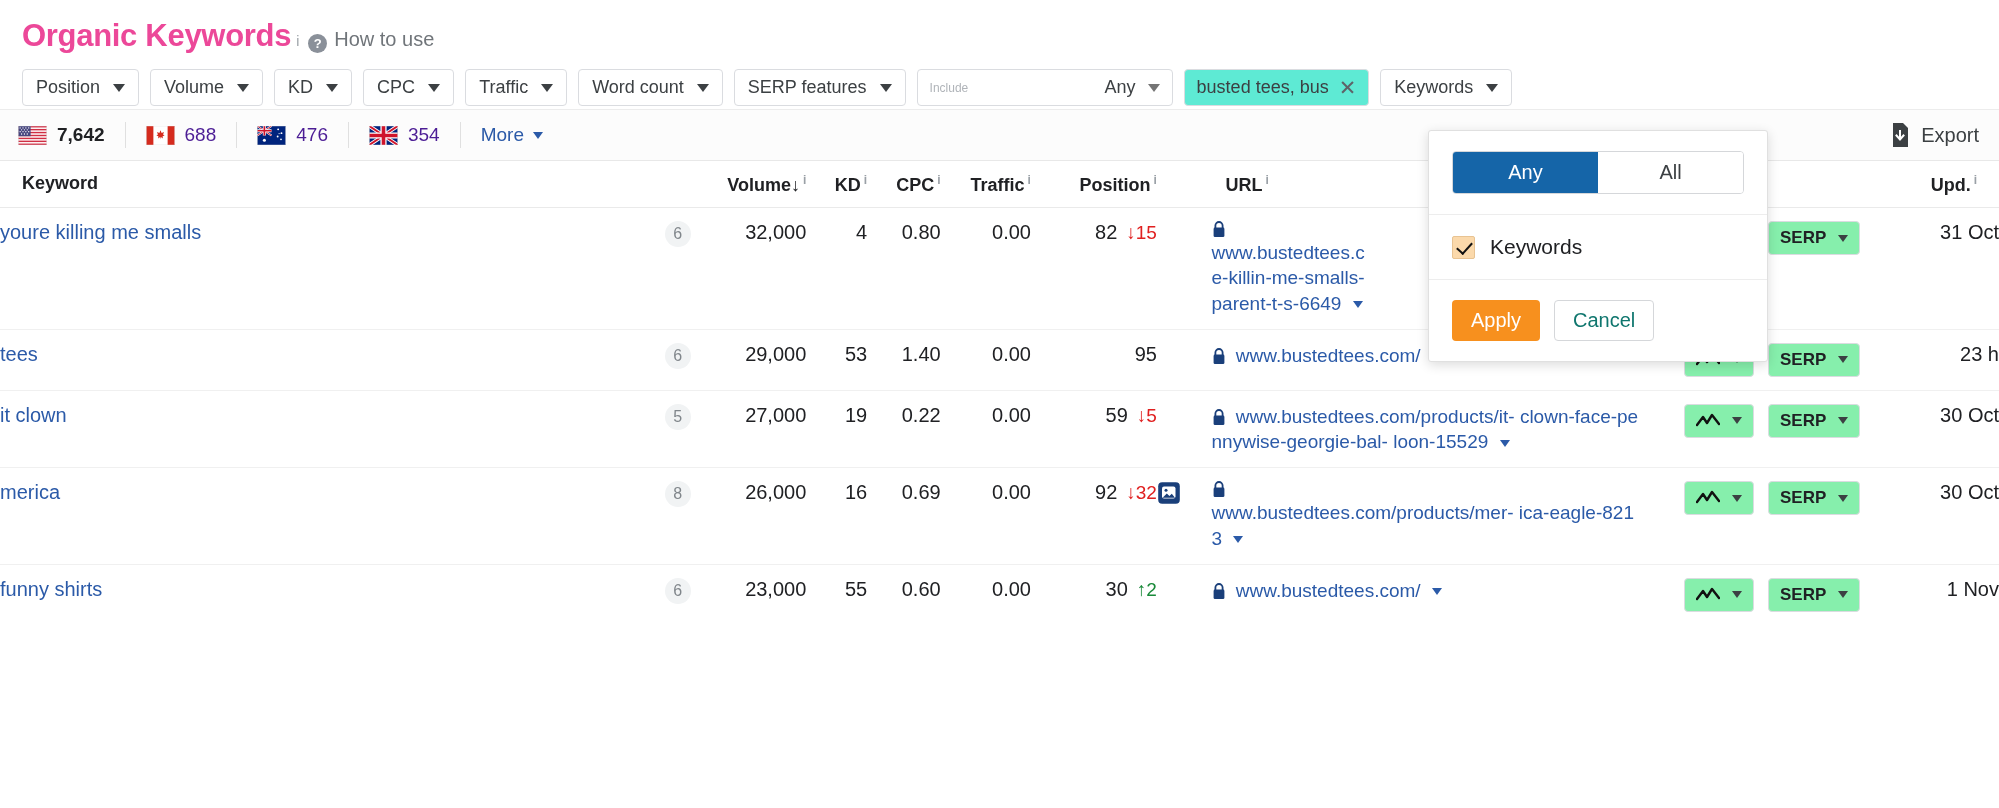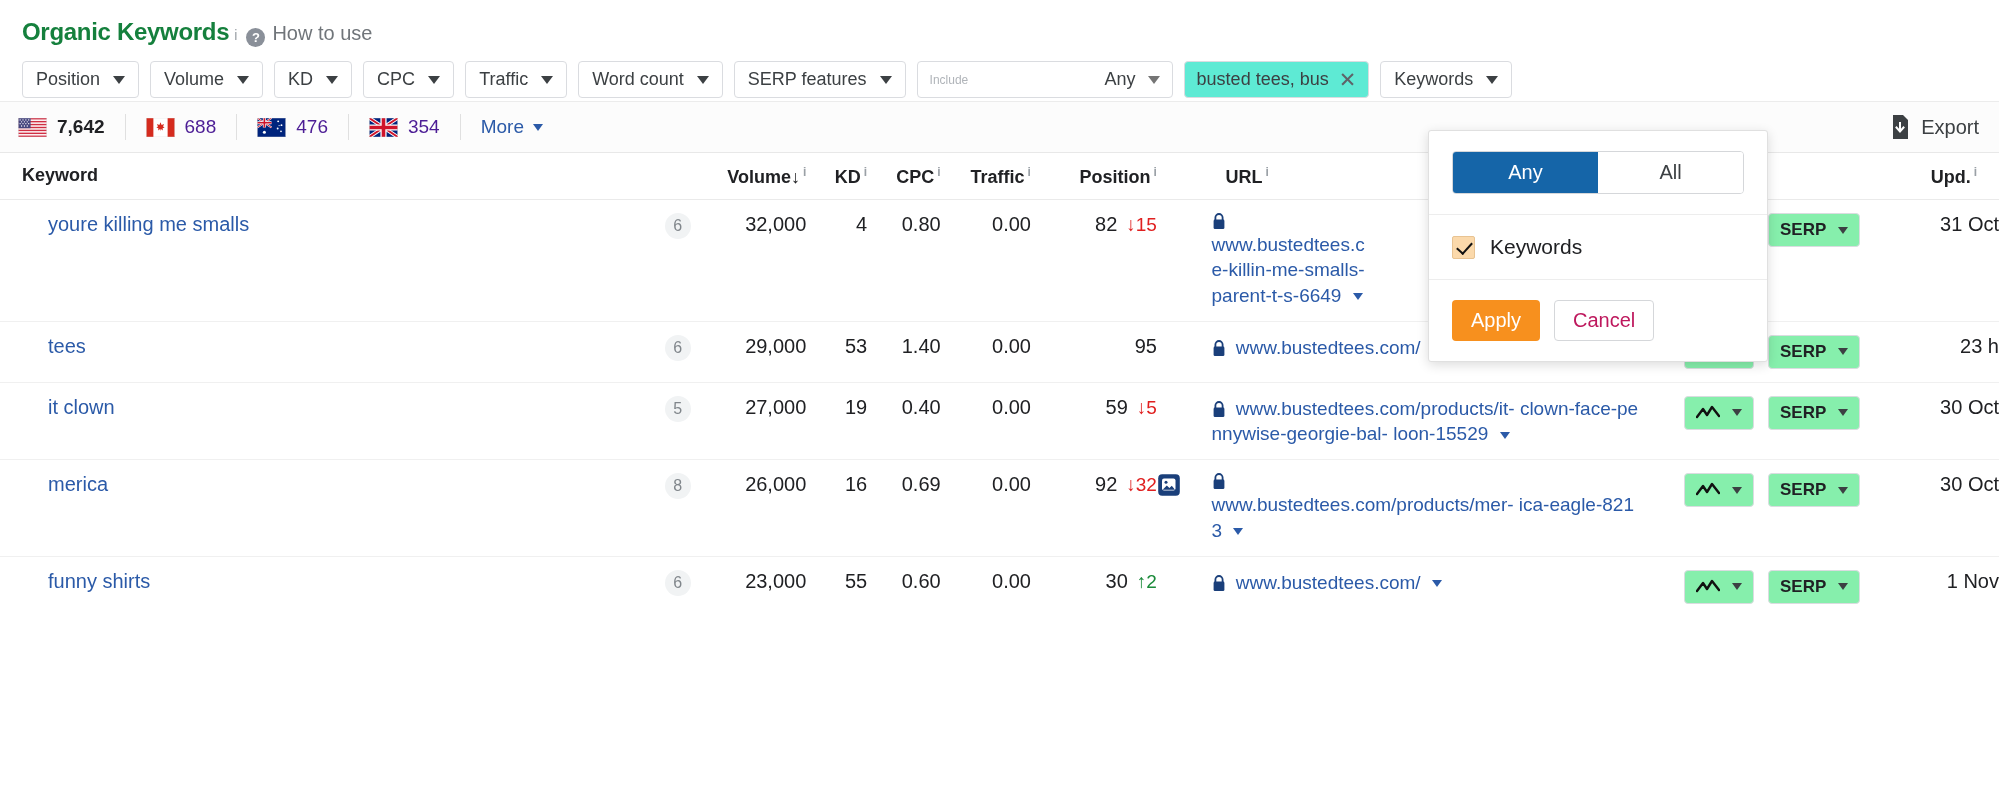--- a/index.html
+++ b/index.html
@@ -12,21 +12,21 @@
     overflow: hidden;
   }
   .page { position: relative; width: 1999px; height: 808px; background:#fff; }
 
   
   .title-row {
     display: flex; align-items: baseline;
     padding: 18px 0 0 22px;
   }
   .page-title {
-    font-size: 24px; font-weight: bold; color: #15803d;
+    font-size: 31px; font-weight: bold; color: #ec4899;
     letter-spacing: -0.3px;
   }
   .sup-i {
     font-size: 14px; color: #9aa0a6; margin-left: 5px;
     vertical-align: super; font-style: normal;
   }
   .help-circle {
     display:inline-flex; align-items:center; justify-content:center;
     width: 19px; height: 19px; border-radius: 50%;
     background: #8a9099; color: #fff;
@@ -111,21 +111,21 @@
   .c-cpc  { width: 70px;  }
   .c-tr   { width: 86px;  }
   .c-pos  { width: 120px; }
   .c-feat { width: 52px;  }
   .c-url  { width: 410px; }
   .c-act  { width: 230px; }
   .c-upd  { width: 110px; }
 
   td.num { text-align: right; padding-right: 0; }
   td.kwcell { padding-left: 22px; }
-  .kw-link { color: #2b5aa8; font-size: 20px; text-decoration: none; padding-left: 48px; }
+  .kw-link { color: #2b5aa8; font-size: 20px; text-decoration: none; }
   .sf-badge {
     display:inline-flex; align-items:center; justify-content:center;
     min-width: 26px; height: 26px; border-radius: 13px;
     background:#f1f3f4; color:#80868b; font-size:16px; padding: 0 7px;
   }
   .pos-wrap { display:flex; align-items:flex-end; justify-content:flex-end; gap:9px; white-space:nowrap; }
   .delta-down { color:#e02020; font-size: 19px; }
   .delta-up { color:#1a8a3a; font-size: 19px; }
 
   .url-cell { padding-left: 14px; }
@@ -175,21 +175,21 @@
     content:""; position:absolute; left:7px; top:2px; width:7px; height:13px;
     border:solid #111; border-width: 0 2.6px 2.6px 0; transform: rotate(42deg);
   }
   .chk-label { font-size: 21px; color:#202124; }
   .popup-actions { display:flex; align-items:center; gap: 14px; }
   .btn-apply {
     background:#f7901e; color:#fff; font-size: 20px; border:none; border-radius:4px;
     padding: 9px 19px;
   }
   .btn-cancel {
-    background:#fff; color:#be185d; font-size: 20px;
+    background:#fff; color:#0f766e; font-size: 20px;
     border:1px solid #d5d7da; border-radius:4px; padding: 8px 18px;
   }
 </style>
 </head>
 <body>
 
 <div class="page">
 
   <div class="title-row">
     <span class="page-title">Organic Keywords</span>
@@ -486,21 +486,21 @@
 
       <tr class="row">
         <td class="kwcell">
           <a class="kw-link" href="#">it clown</a>
         </td>
         <td class="num">
           <span class="sf-badge">5</span>
         </td>
         <td class="num">27,000</td>
         <td class="num">19</td>
-        <td class="num">0.40</td>
+        <td class="num">0.22</td>
         <td class="num">0.00</td>
         <td class="num">
           <span class="pos-wrap">
             <span>59</span>
             <span class="delta-down">↓<span>5</span></span>
           </span>
         </td>
         <td class="feat-cell"></td>
         <td class="url-cell">
           <div class="url-inner">

